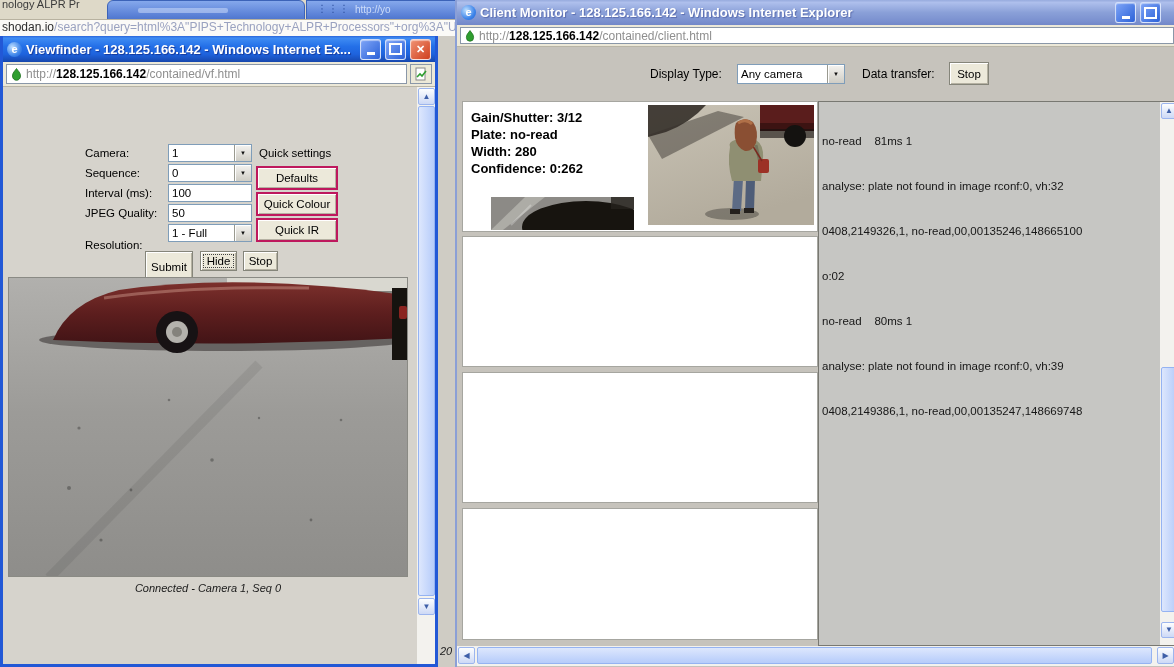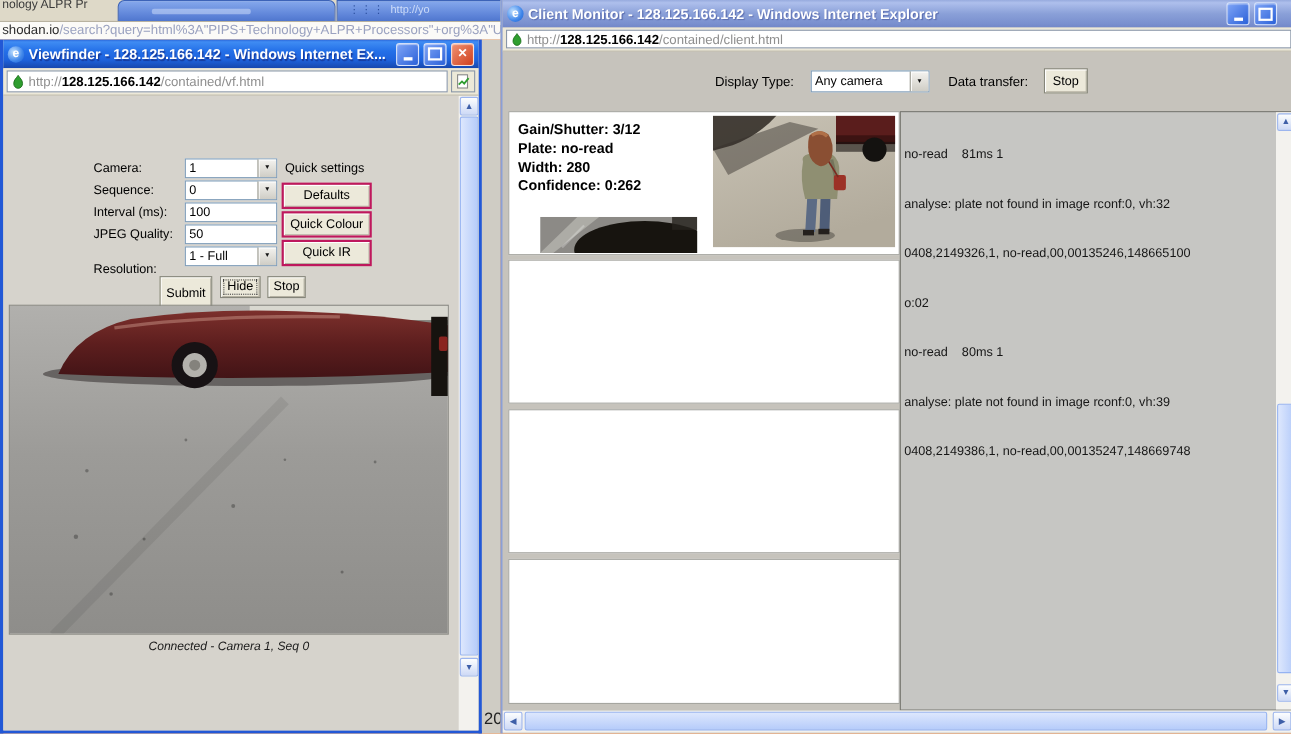--- a/index.html
+++ b/index.html
@@ -11,21 +11,21 @@
   .tabbar{position:absolute;left:0;top:0;width:1174px;height:19px;background:#ded9c8;overflow:hidden;border-bottom:1px solid #b8b2a0;}
   .tab-frag{position:absolute;left:2px;top:-2px;font-size:11px;color:#3a3a3a;white-space:nowrap;}
   .tab-blue{position:absolute;top:0;height:19px;border-radius:6px 6px 0 0;background:linear-gradient(180deg,#85a8ec,#5d83d8 70%,#4d74cc);border:1px solid #3c63b8;}
   .tab-faintbar{position:absolute;top:7px;height:5px;background:rgba(225,235,255,.45);border-radius:2px;}
   .tab2-frag{position:absolute;left:48px;top:3px;font-size:10px;color:rgba(228,238,255,.8);white-space:nowrap;}
   .grip{position:absolute;left:10px;top:2px;font-size:10px;color:#2c4f9e;letter-spacing:1px;}
   .addr-line{position:absolute;left:0;top:20px;width:1174px;height:16px;background:#fbfaf7;font-size:12px;white-space:nowrap;overflow:hidden;}
   .addr-line b{color:#2c2c2c;font-weight:normal;}
   .addr-line span{color:#9aa2c0;}
   .gap-strip{position:absolute;left:437px;top:36px;width:18px;height:631px;background:#cfccc4;}
-  .gap-num{position:absolute;left:440px;top:645px;font-size:15px;color:#222;}
+  .gap-num{position:absolute;left:440px;top:645px;font-size:11px;color:#222;font-style:italic;}
 
   
   .win{position:absolute;box-sizing:border-box;}
   .titlebar{display:flex;align-items:center;gap:4px;padding:0 4px;box-sizing:border-box;}
   .titlebar .title{flex:1;font-size:13px;font-weight:bold;color:#fff;white-space:nowrap;overflow:hidden;}
   .tb-active{background:linear-gradient(180deg,#2b65d9 0%,#3f8cf3 8%,#2470e8 40%,#1e63dd 70%,#1747ad 100%);}
   .tb-inactive{background:linear-gradient(180deg,#97abde 0%,#aebfec 10%,#8aa0d8 50%,#7a90cf 85%,#7287c8 100%);}
   .ie-icon{width:15px;height:15px;border-radius:50%;background:radial-gradient(circle at 35% 35%,#bfe0ff,#3f86ea 60%,#1d5ecf);color:#fff;font-weight:bold;font-size:11px;line-height:15px;text-align:center;flex:0 0 auto;}
   .tbtn{width:21px;height:21px;border-radius:3px;border:1px solid rgba(255,255,255,.75);display:flex;align-items:center;justify-content:center;box-sizing:border-box;flex:0 0 auto;box-shadow:inset 0 1px 1px rgba(255,255,255,.5);}
   .tbtn.bmin,.tbtn.bmax{background:linear-gradient(135deg,#7fa5f7,#2b61d8);}

